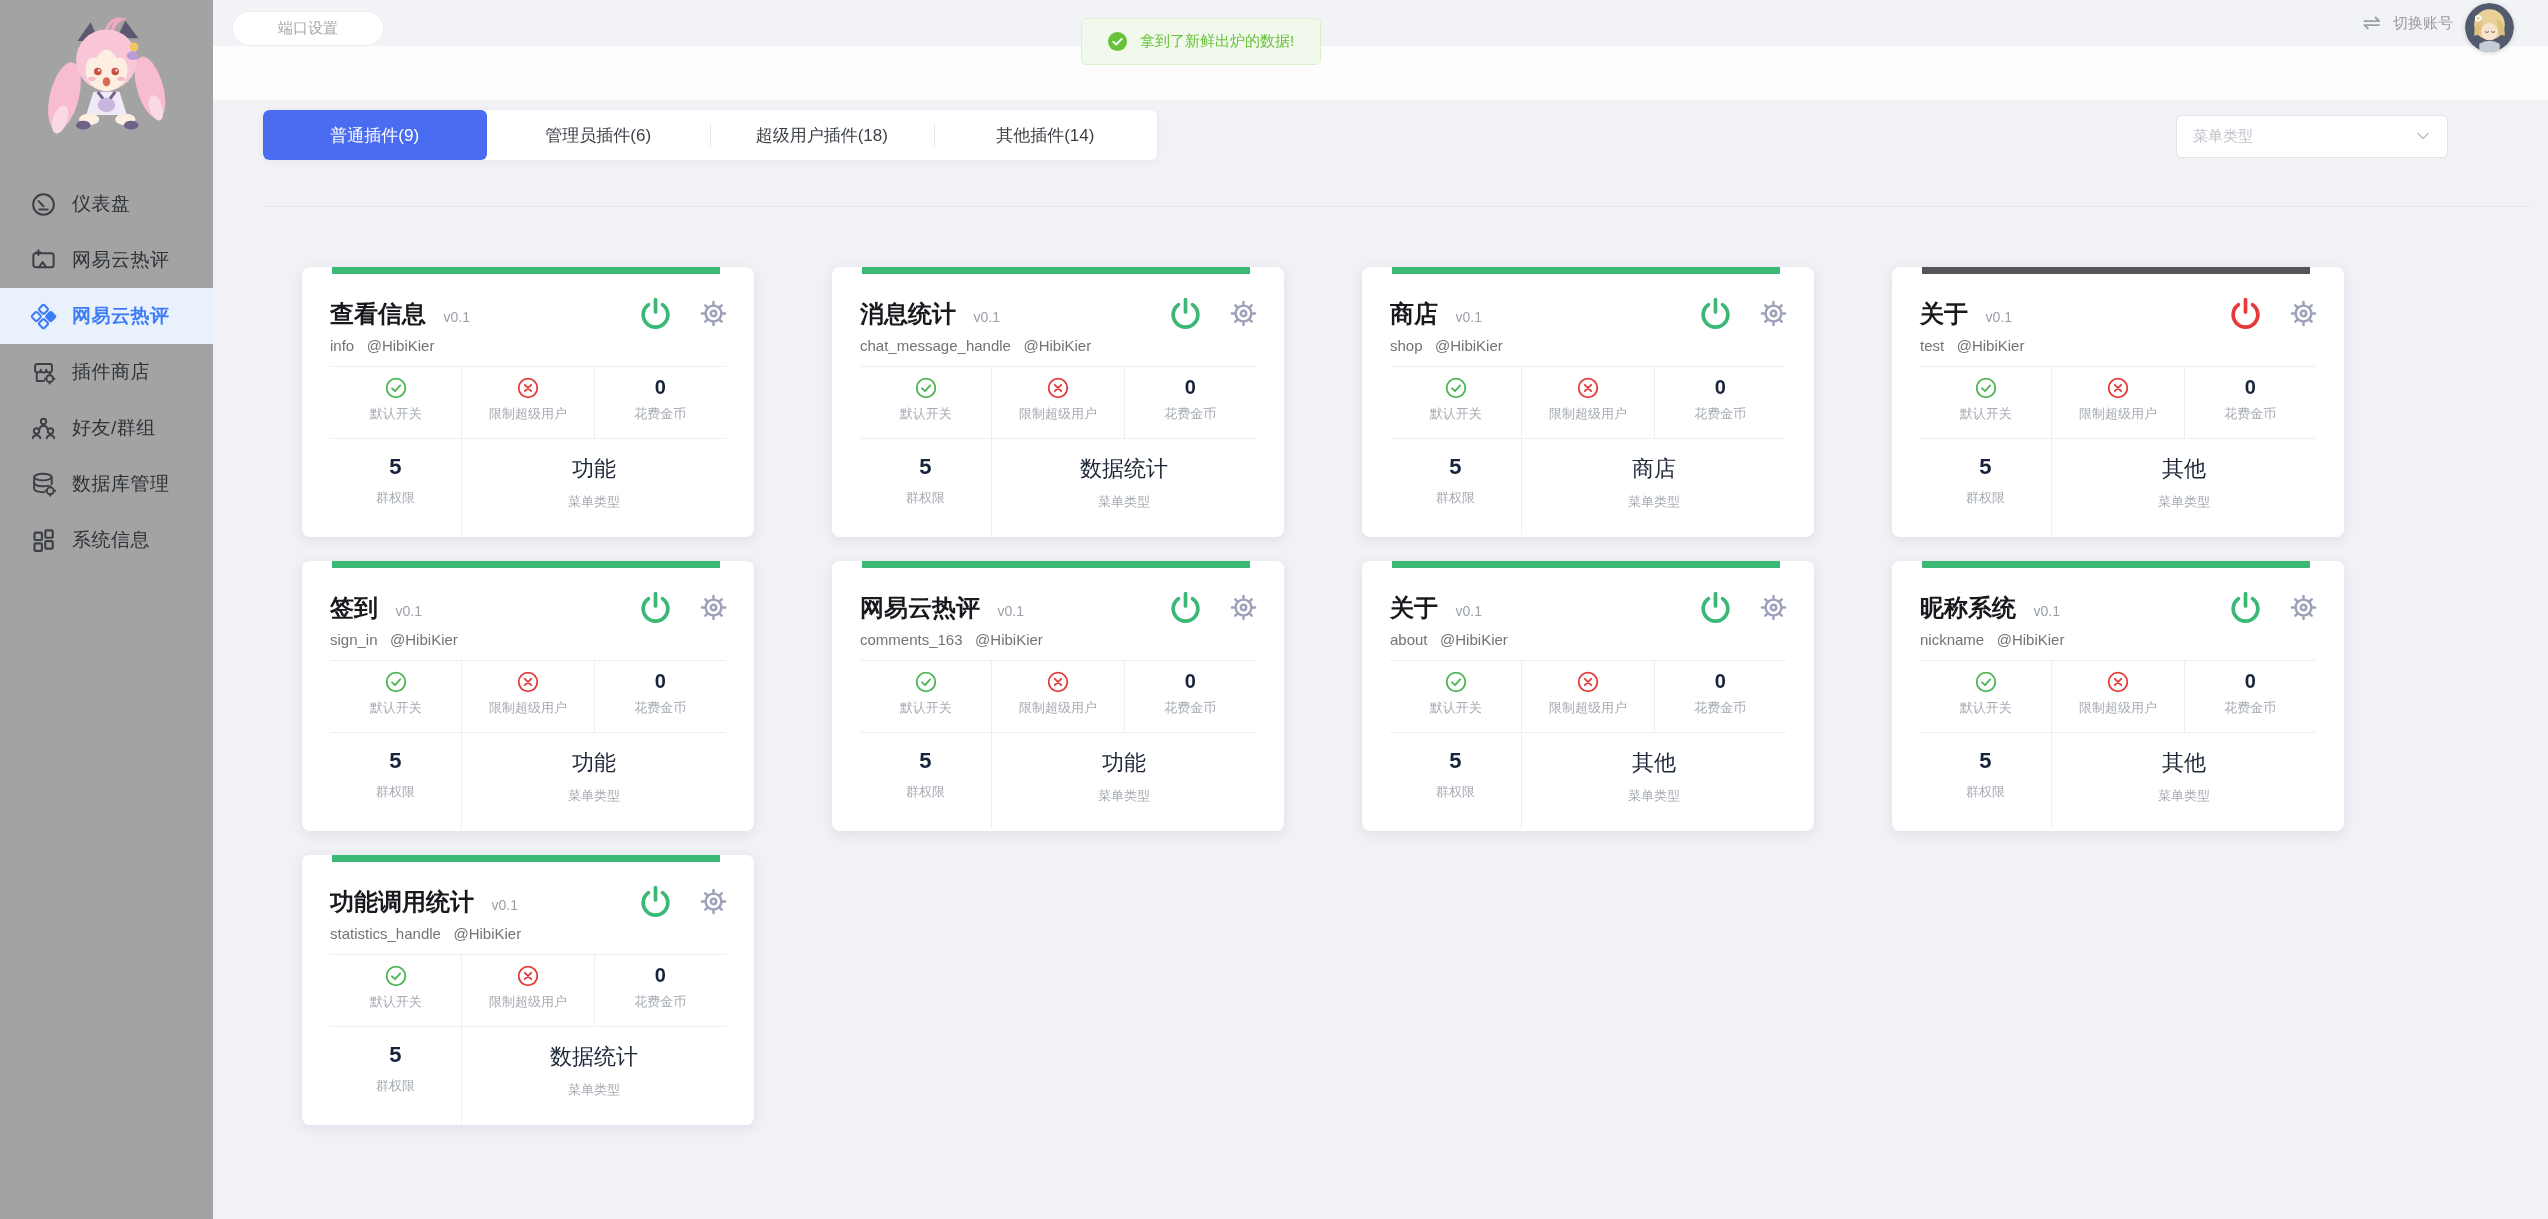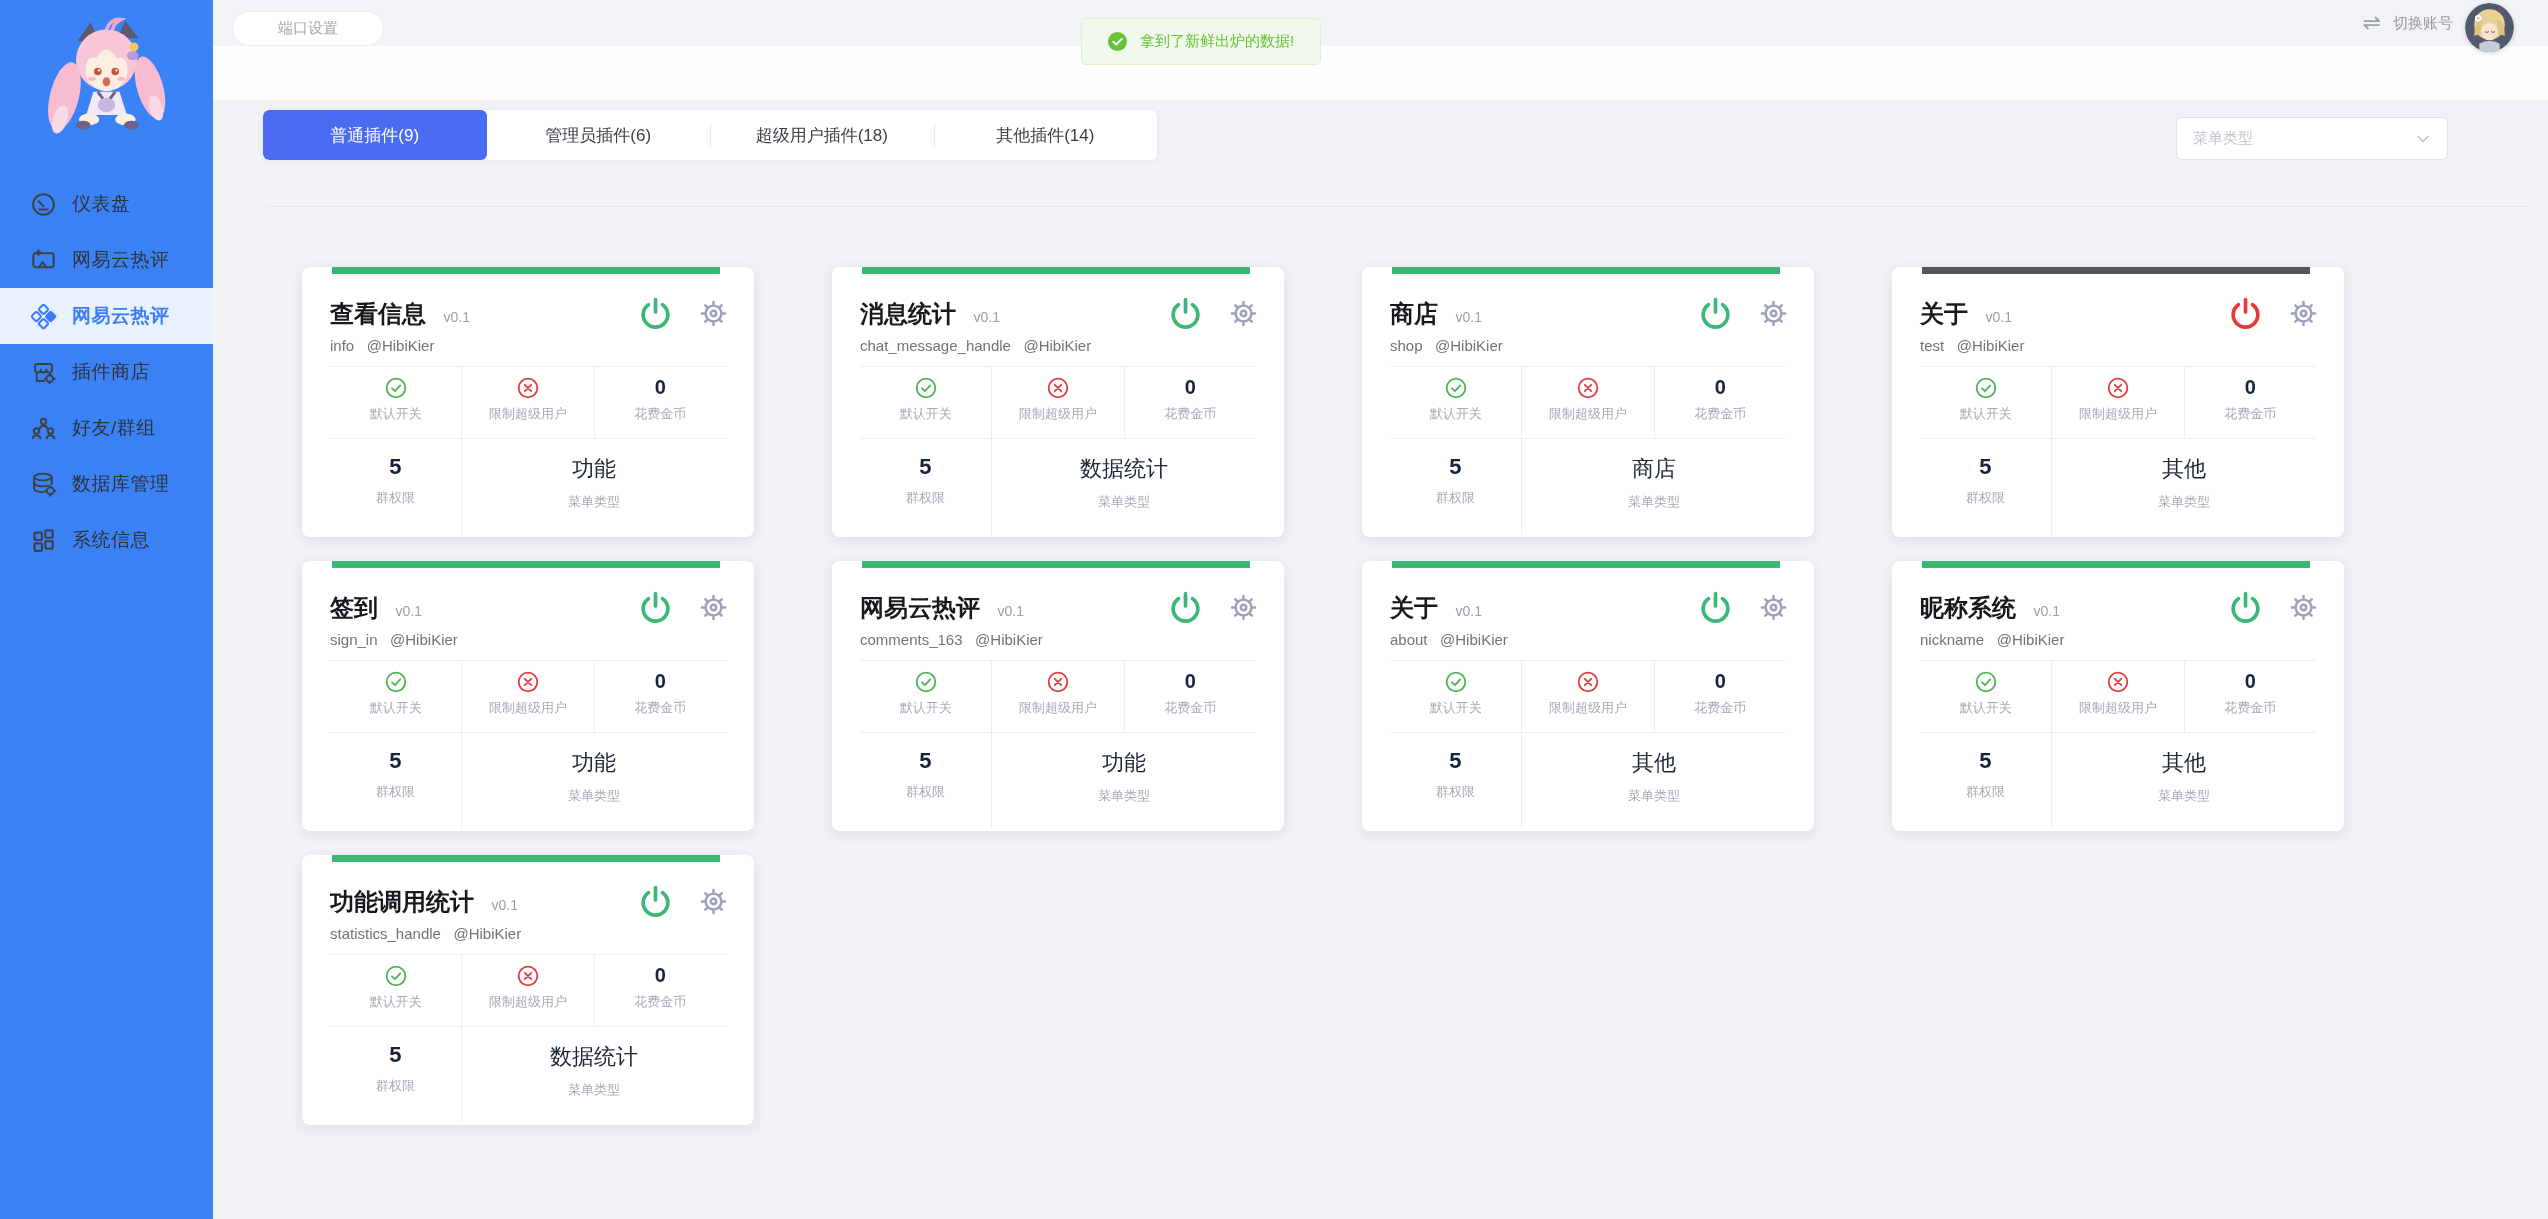--- a/index.html
+++ b/index.html
@@ -1,21 +1,21 @@
 <!DOCTYPE html>
 <html><head>
 <meta charset="utf-8">
 <style>
   * { box-sizing: border-box; margin: 0; padding: 0; }
   html,body { width: 2548px; height: 1219px; overflow: hidden; }
   body { font-family: "Liberation Sans", "DejaVu Sans", sans-serif; background: #f1f2f6; }
   .app { display: flex; width: 2548px; height: 1219px; }
 
   
-  .sidebar { width: 213px; background: #3b82f6; flex-shrink: 0; z-index: 5; }
+  .sidebar { width: 213px; background: #a3a3a3; flex-shrink: 0; z-index: 5; }
   .logo-wrap { width: 145px; height: 150px; margin: 12px auto 4px; display:flex; align-items:center; justify-content:center; }
   .nav { margin-top: 14px; }
   .nav-item { height: 56px; display: flex; align-items: center; padding-left: 30px; cursor: pointer; color: #2e3338; }
   .nav-item .nav-icon { width: 27px; height: 27px; display:inline-flex; align-items:center; justify-content:center; color:#3c4046; }
   .nav-item .nav-label { margin-left: 15px; font-size: 19px; letter-spacing: .5px; }
   .nav-item.active { background: #e9f1fd; color: #3e7cf7; }
   .nav-item.active .nav-icon { color: #3e7cf7; }
   .nav-item.active .nav-label { font-weight: bold; }
 
   
@@ -29,21 +29,21 @@
     background: #f0f9eb; border: 1px solid #dcf0cd; border-radius: 5px;
     display: flex; align-items: center; gap: 13px; z-index: 9; }
   .toast-msg { color: #67c23a; font-size: 15px; }
   .account { position: absolute; right: 34px; top: 0; height: 46px; display: flex; align-items: center; gap: 12px; }
   .switch-glyph { font-size: 22px; color: #9ba0a8; line-height: 1; }
   .switch-label { font-size: 15px; color: #9b9ba3; cursor: pointer; }
   .user-avatar { width: 49px; height: 49px; border-radius: 50%; overflow: hidden; margin-top: 9px;
     box-shadow: 0 1px 4px rgba(0,0,0,.18); cursor: pointer; flex-shrink: 0; }
 
   .content { padding-top: 10px; }
-  .tabs-row { display: flex; align-items: flex-end; margin: 0 100px 0 50px; }
+  .tabs-row { display: flex; align-items: center; margin: 0 100px 0 50px; }
   .tabs { width: 894px; height: 50px; background: #ffffff; border-radius: 6px;
     box-shadow: 0 1px 6px rgba(31,45,61,.06); display: flex; overflow: hidden; }
   .tab { flex: 1; display: flex; align-items: center; justify-content: center;
     font-size: 17px; color: #3a3f45; cursor: pointer; position: relative; border-radius: 6px; }
   .tab:not(.active):not(:first-child)::before { content:""; position:absolute; left:0; top:13px; bottom:13px; width:1px; background:#e7e9ee; }
   .tab.active { background: #4a6cf0; color: #ffffff; }
   .tab.active + .tab::before { display:none; }
   .filter-select { margin-left: auto; width: 272px; height: 43px; margin-top: 2px; background:#fff;
     border: 1px solid #e0e3e8; border-radius: 6px; display:flex; align-items:center;
     padding: 0 16px; cursor: pointer; }

